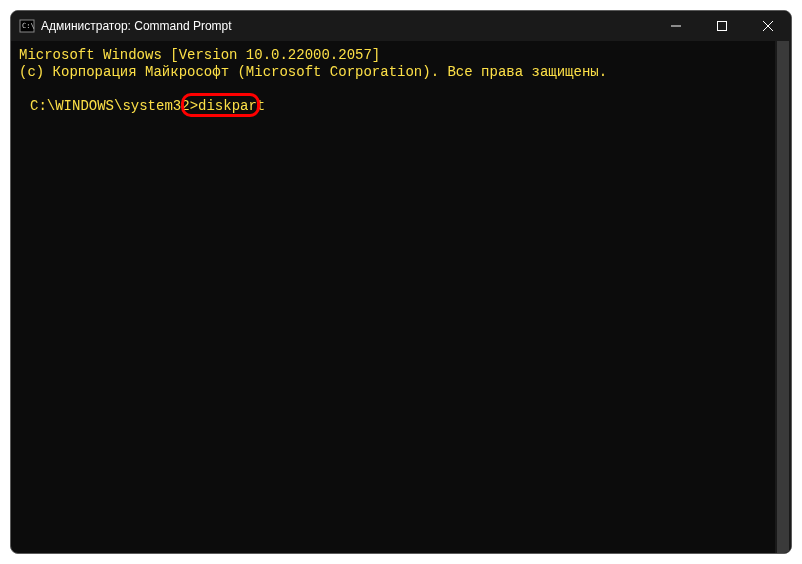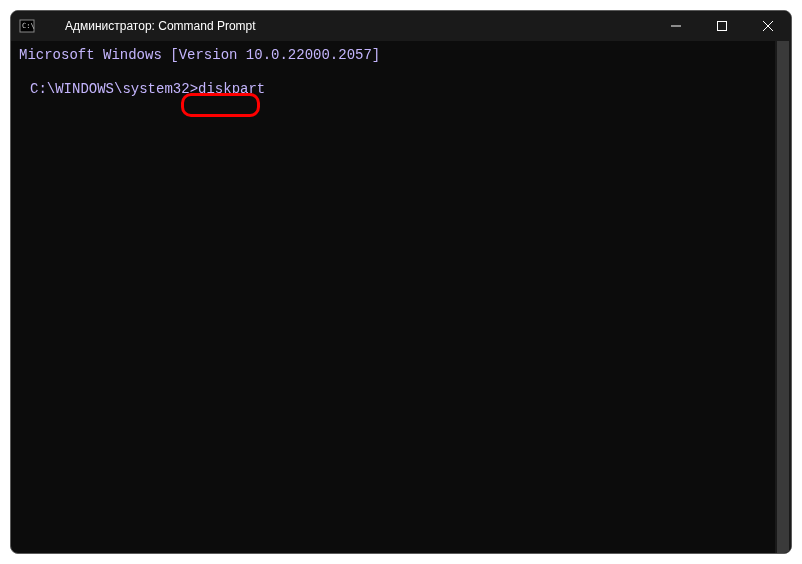--- a/index.html
+++ b/index.html
@@ -38,40 +38,39 @@
       display: flex;
       align-items: center;
       justify-content: center;
     }
     .titlebar-icon svg { display: block; }
     .titlebar-title {
       color: #ffffff;
       font-size: 12px;
       font-family: "Segoe UI", Tahoma, sans-serif;
       flex: 1;
-      margin-left: 24px;
     }
     .titlebar-buttons {
       display: flex;
       height: 100%;
     }
     .titlebar-btn {
       width: 46px;
       height: 30px;
       display: flex;
       align-items: center;
       justify-content: center;
       color: #ffffff;
       cursor: pointer;
     }
     .titlebar-btn svg { display: block; }
     .terminal {
       flex: 1;
       padding: 6px 8px;
-      color: #c4b5fd;
+      color: #fde047;
       font-size: 14px;
       line-height: 17px;
       font-family: Consolas, "Courier New", monospace;
       position: relative;
       overflow: hidden;
     }
     .terminal-line { white-space: pre; }
     .prompt-line { margin-top: 17px; white-space: pre; margin-left: 11px; }
     .highlight-box {
       position: absolute;
@@ -123,20 +122,21 @@
         <svg width="10" height="10" viewBox="0 0 10 10">
             <line x1="0" y1="0" x2="10" y2="10" stroke="#fff" stroke-width="1"></line>
             <line x1="10" y1="0" x2="0" y2="10" stroke="#fff" stroke-width="1"></line>
           </svg>
       </div>
     </div>
   </div>
 
   <div class="terminal">
     <div class="terminal-line">Microsoft Windows [Version 10.0.22000.2057]</div>
+    <div class="terminal-line">(c) Корпорация Майкрософт (Microsoft Corporation). Все права защищены.</div>
     <div class="prompt-line"><span>C:\WINDOWS\system32&gt;</span><span id="cmd">diskpart</span></div>
     <div class="highlight-box" id="highlight" style="left: 170.031px; top: 52px; width: 79.2188px; height: 24px;"></div>
   </div>
 
   <div class="scrollbar">
     <div class="scrollbar-thumb"></div>
   </div>
 </div>
 
 </body></html>

